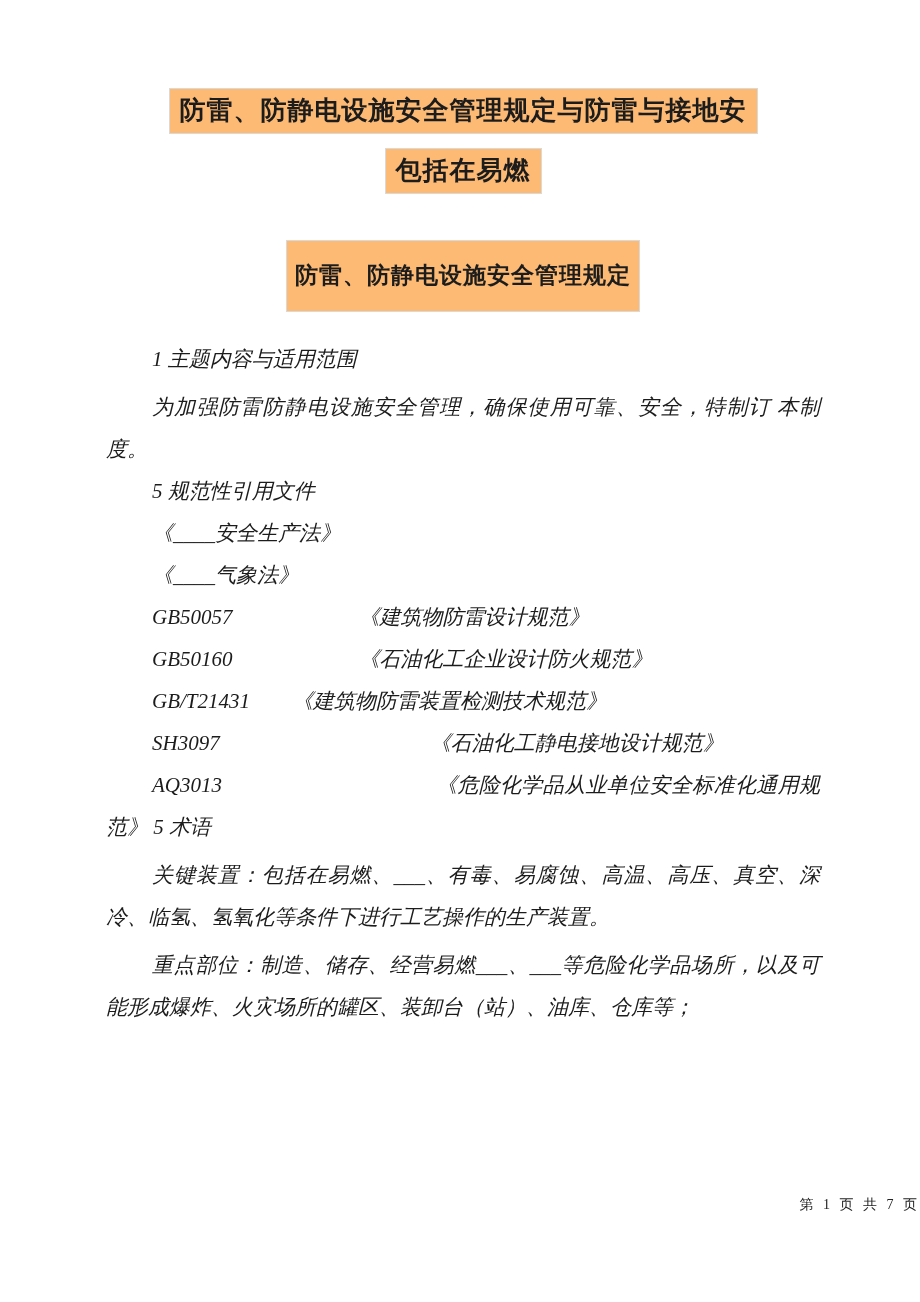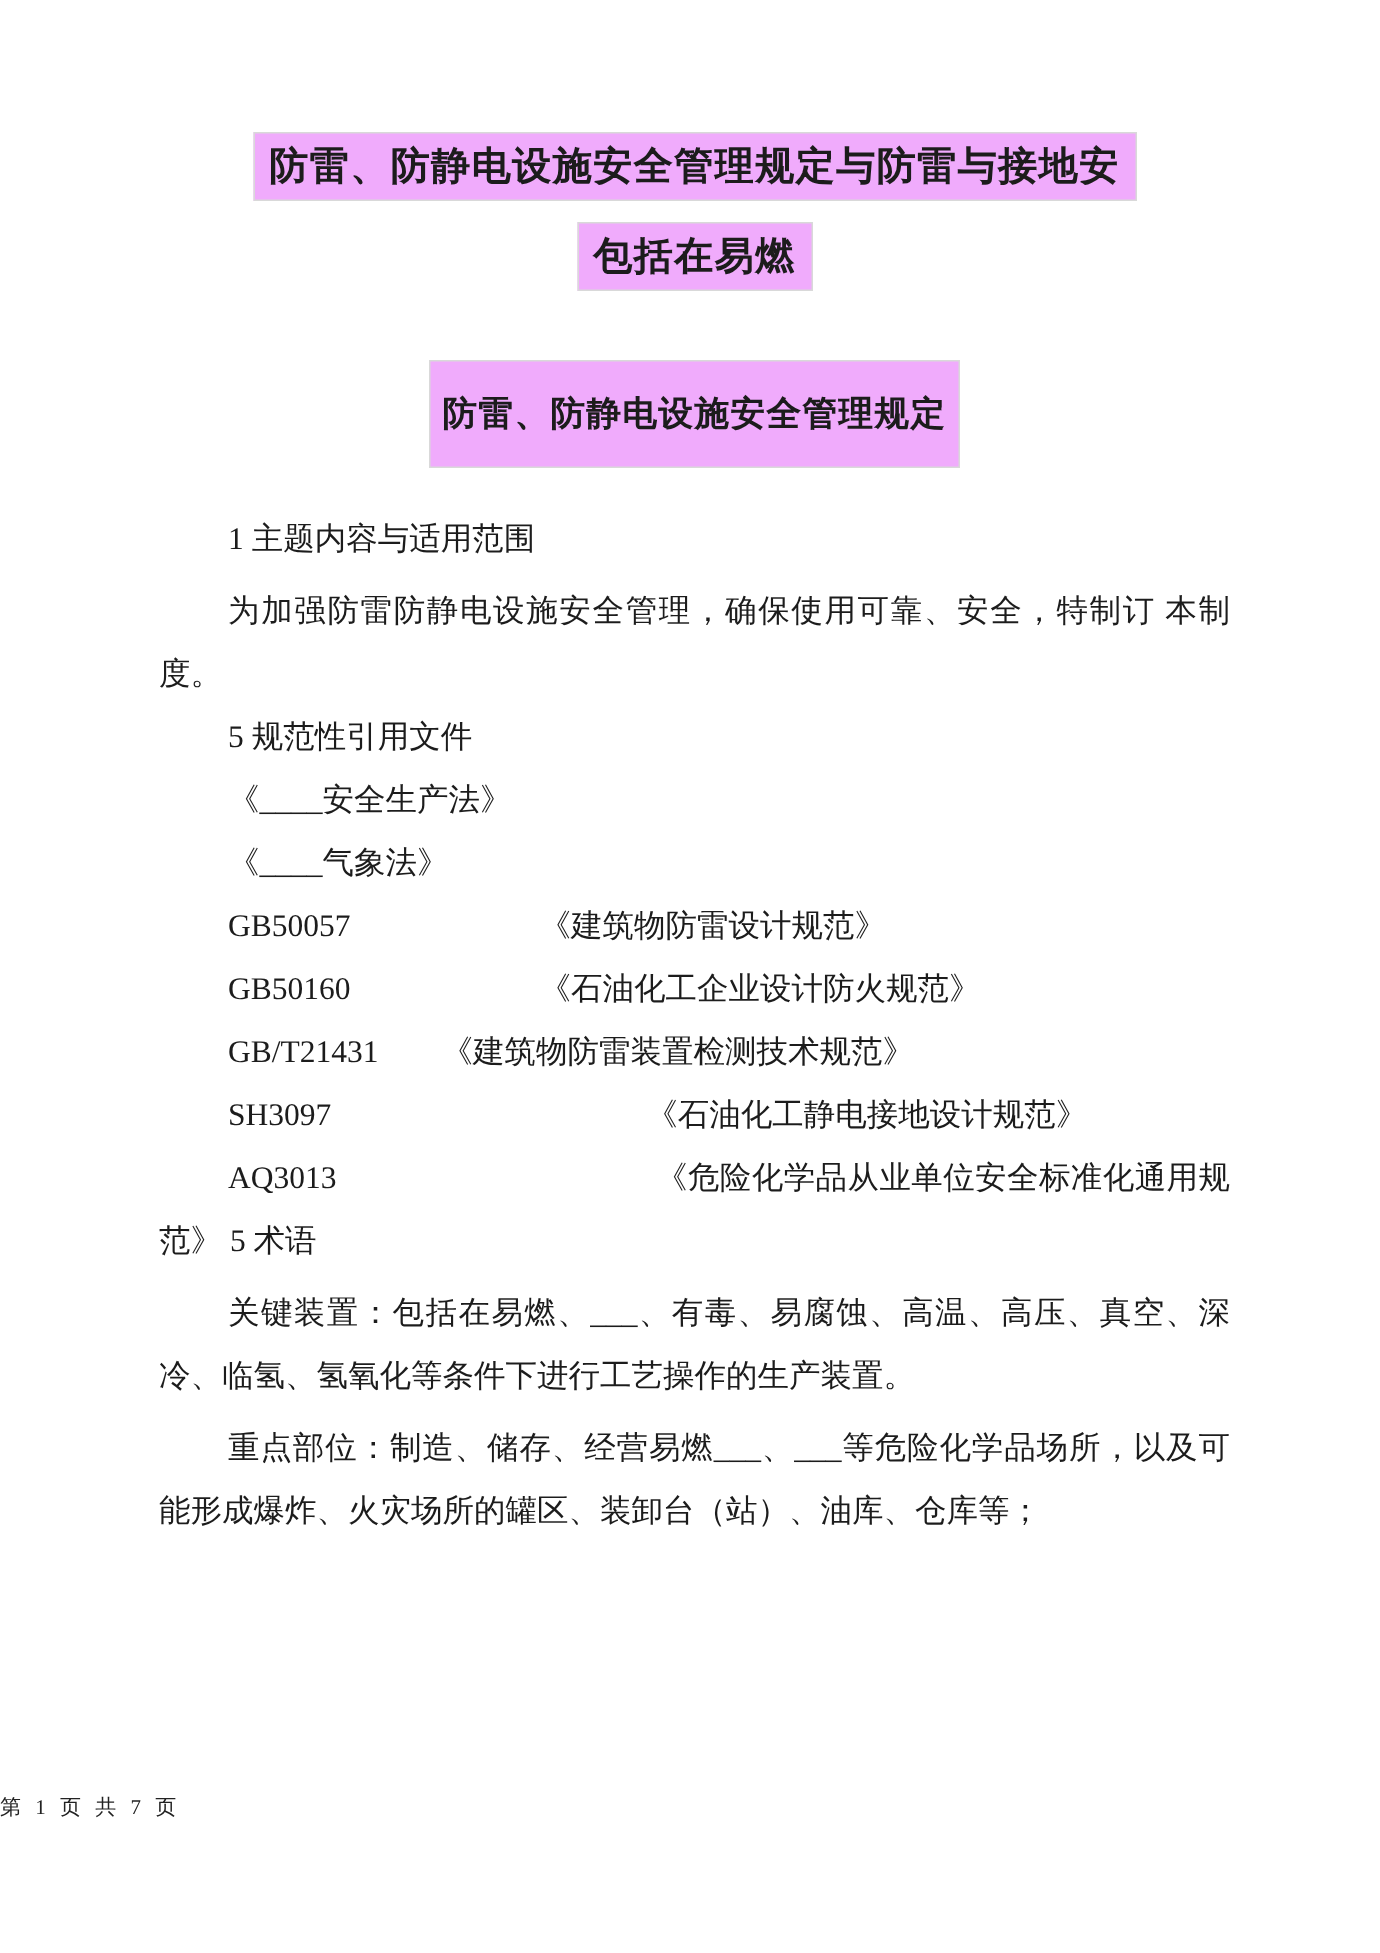--- a/index.html
+++ b/index.html
@@ -24,21 +24,21 @@
   .title-line {
     text-align: center;
     margin: 0;
   }
   .title-line + .title-line {
     margin-top: 14px;
   }
   .boxed {
     display: inline-block;
     border: 1px solid #d9d9d9;
-    background: #f0abfc;
+    background: #fdba74;
   }
   .doc-title-text {
     font-size: 26px;
     font-weight: bold;
     line-height: 44px;
     padding: 0 10px;
     letter-spacing: 1px;
     white-space: nowrap;
   }
   .section-heading-wrap {
@@ -57,30 +57,31 @@
     margin-top: 26px;
   }
   .content p {
     margin: 0;
     font-size: 21px;
     line-height: 42px;
     text-indent: 46px;
     text-align: justify;
     white-space: pre-wrap;
     word-break: break-all;
+    font-style: italic;
   }
   .content p.gap-before {
     margin-top: 6px;
   }
   .footer {
     position: absolute;
     left: 0;
     bottom: 88px;
     width: 100%;
-    text-align: left;
+    text-align: right;
     font-size: 14px;
     letter-spacing: 3px;
     color: #222222;
   }
 </style>
 </head>
 <body>
 
 <div class="page">
 

